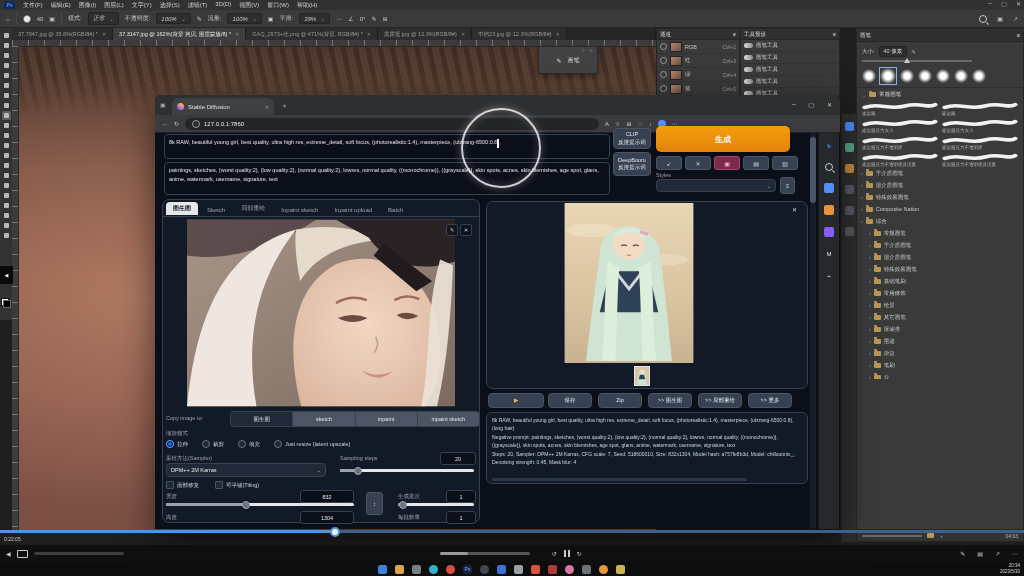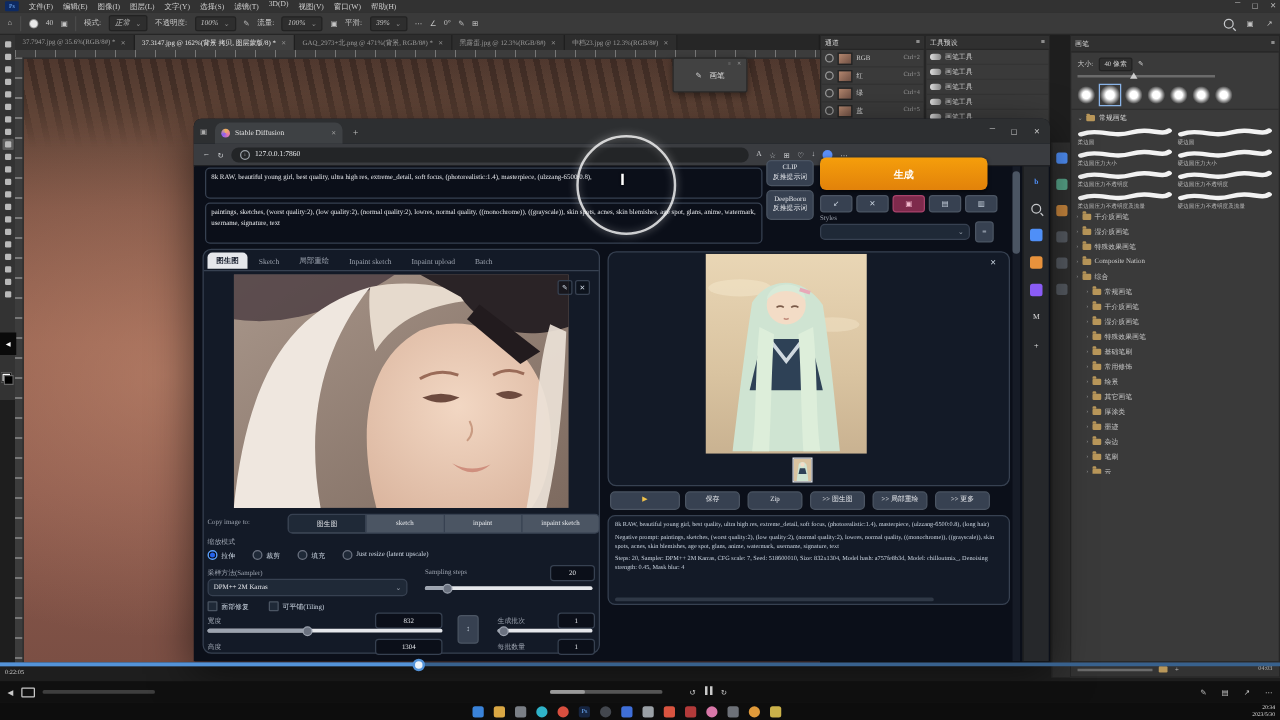--- a/index.html
+++ b/index.html
@@ -1,17 +1,17 @@
 <!DOCTYPE html>
 <html><head>
 <meta charset="utf-8">
 <style>
   html,body{margin:0;padding:0;background:#000}
   #stage{position:relative;width:1024px;height:576px;background:#1e1e1e;overflow:hidden;
-         font-family:Liberation Serif, serif;color:#ddd;font-size:7px;-webkit-font-smoothing:antialiased}
+         font-family:Liberation Sans, sans-serif;color:#ddd;font-size:7px;-webkit-font-smoothing:antialiased}
   .abs{position:absolute}
   
   .ps-menubar{position:absolute;left:0;top:0;width:1024px;height:10px;background:#323232;display:flex;align-items:center;gap:8px;padding-left:4px;box-sizing:border-box;font-size:6px;color:#cfcfcf}
   .ps-logo{width:11px;height:8px;background:#0d2a63;color:#7ab6ff;font-size:5px;display:flex;align-items:center;justify-content:center;border-radius:1px}
   .menu-item{cursor:default}
   .winctl{position:absolute;right:3px;top:0;display:flex;gap:9px;font-size:6px;color:#bbb}
   .ps-options{position:absolute;left:0;top:10px;width:1024px;height:18px;background:#3a3a3a;border-bottom:1px solid #262626;display:flex;align-items:center;gap:6px;padding:0 6px;box-sizing:border-box;font-size:6px;color:#c5c5c5}
   .opt-sep{width:1px;height:12px;background:#4a4a4a}
   .opt-box{background:#2e2e2e;border:1px solid #222;border-radius:2px;padding:1px 4px;display:flex;gap:4px;align-items:center}
   .brush-dot{width:8px;height:8px;border-radius:50%;background:radial-gradient(circle,#e8e8e8 0 45%,rgba(232,232,232,0) 75%)}

